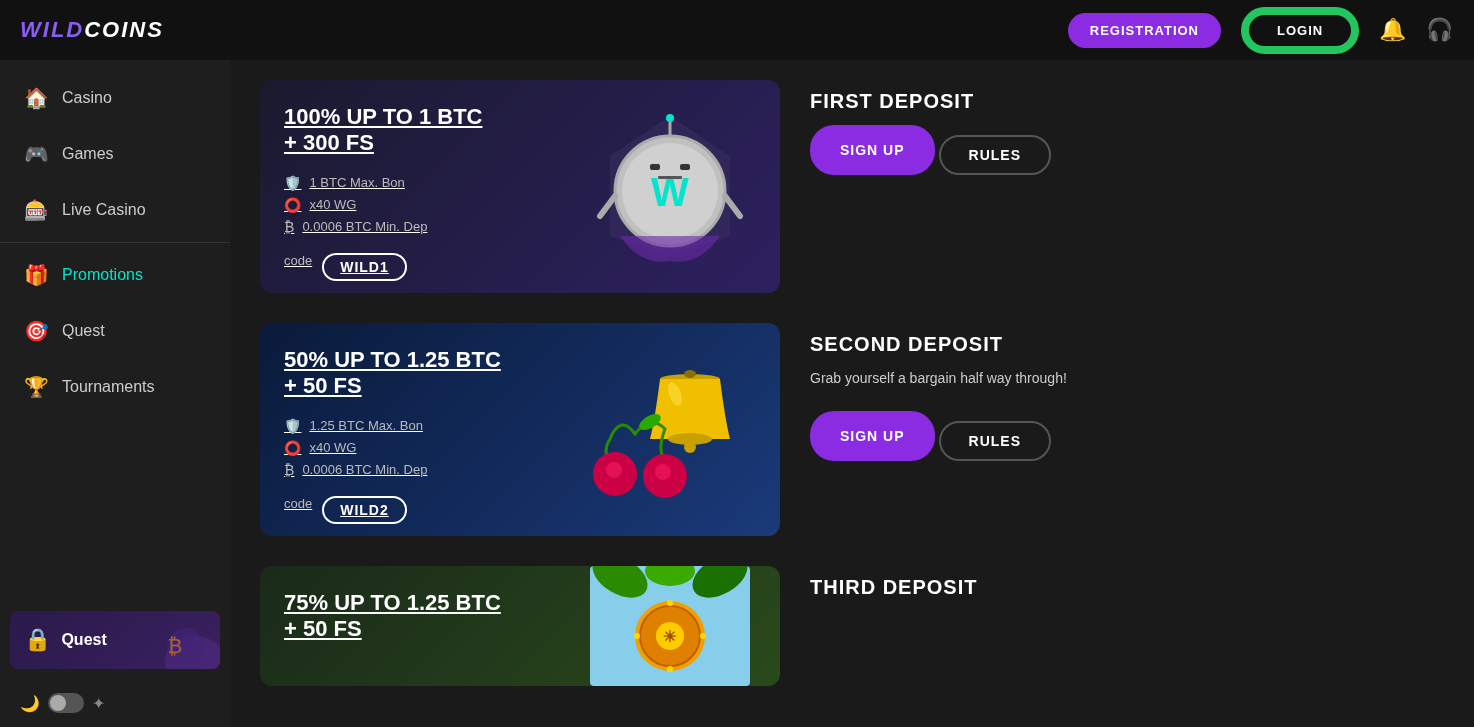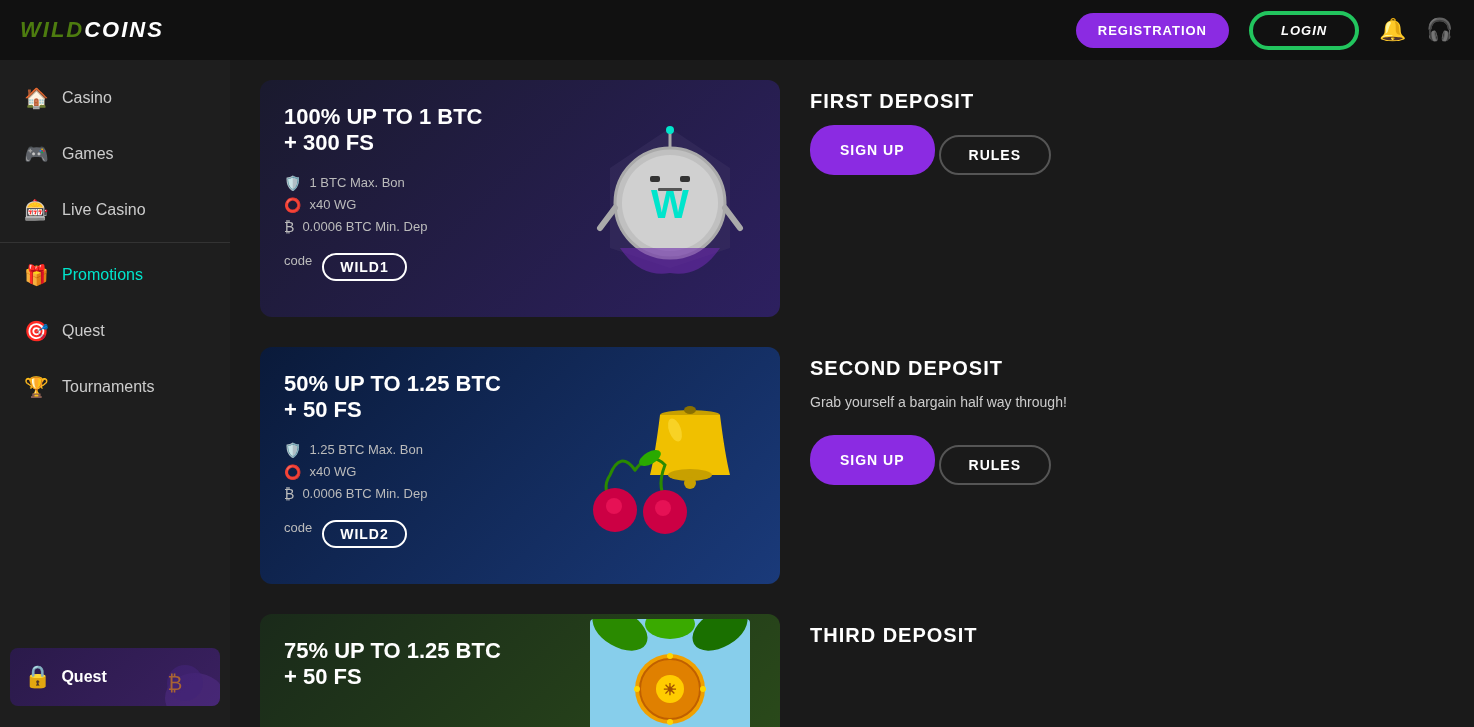--- a/index.html
+++ b/index.html
@@ -25,21 +25,21 @@
       left: 0;
       right: 0;
       z-index: 100;
     }
     .logo {
       font-size: 22px;
       font-weight: 900;
       letter-spacing: 2px;
       font-style: italic;
     }
-    .logo-wild { color: #4d7c0f; }
+    .logo-wild { color: #8b5cf6; }
     .logo-coins { color: #fff; }
     .header-right {
       display: flex;
       align-items: center;
       gap: 20px;
     }
     .btn-registration {
       background: #8b2be2;
       color: #fff;
       border: none;
@@ -47,29 +47,28 @@
       padding: 10px 22px;
       font-size: 13px;
       font-weight: 700;
       letter-spacing: 1px;
       cursor: pointer;
       text-transform: uppercase;
     }
     .btn-login {
       background: transparent;
       color: #fff;
-      border: 4px solid #22c55e;
+      border: 8px solid #22c55e;
       border-radius: 24px;
       padding: 8px 28px;
       font-size: 13px;
       font-weight: 700;
       letter-spacing: 1px;
       cursor: pointer;
       text-transform: uppercase;
-      font-style: italic;
     }
     .header-icon {
       font-size: 22px;
       color: #fff;
       cursor: pointer;
     }
 
     
     .layout {
       display: flex;
@@ -185,23 +184,24 @@
       background: linear-gradient(135deg, #1a1a2e, #2d2060);
     }
     .promo-card.card-2 {
       background: linear-gradient(135deg, #0a1a3a, #1a3a7a);
     }
     .promo-card.card-3 {
       background: linear-gradient(135deg, #1a2a1a, #2a4a1a);
     }
 
     .promo-card-content {
-      padding: 24px 24px 36px;
+      padding: 24px 24px 12px;
       position: relative;
       z-index: 2;
+      text-decoration: underline;
     }
     .promo-title {
       font-size: 22px;
       font-weight: 900;
       color: #fff;
       line-height: 1.2;
       margin-bottom: 18px;
       text-transform: uppercase;
     }
     .promo-details {

